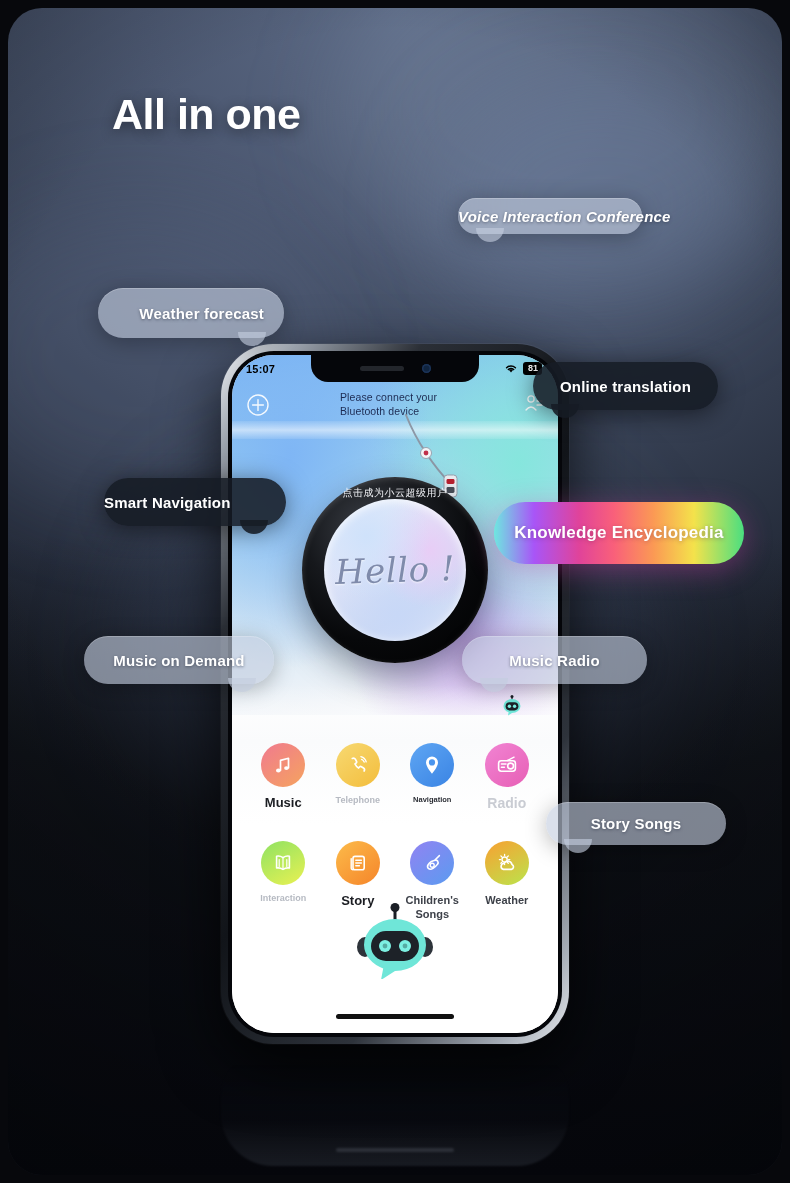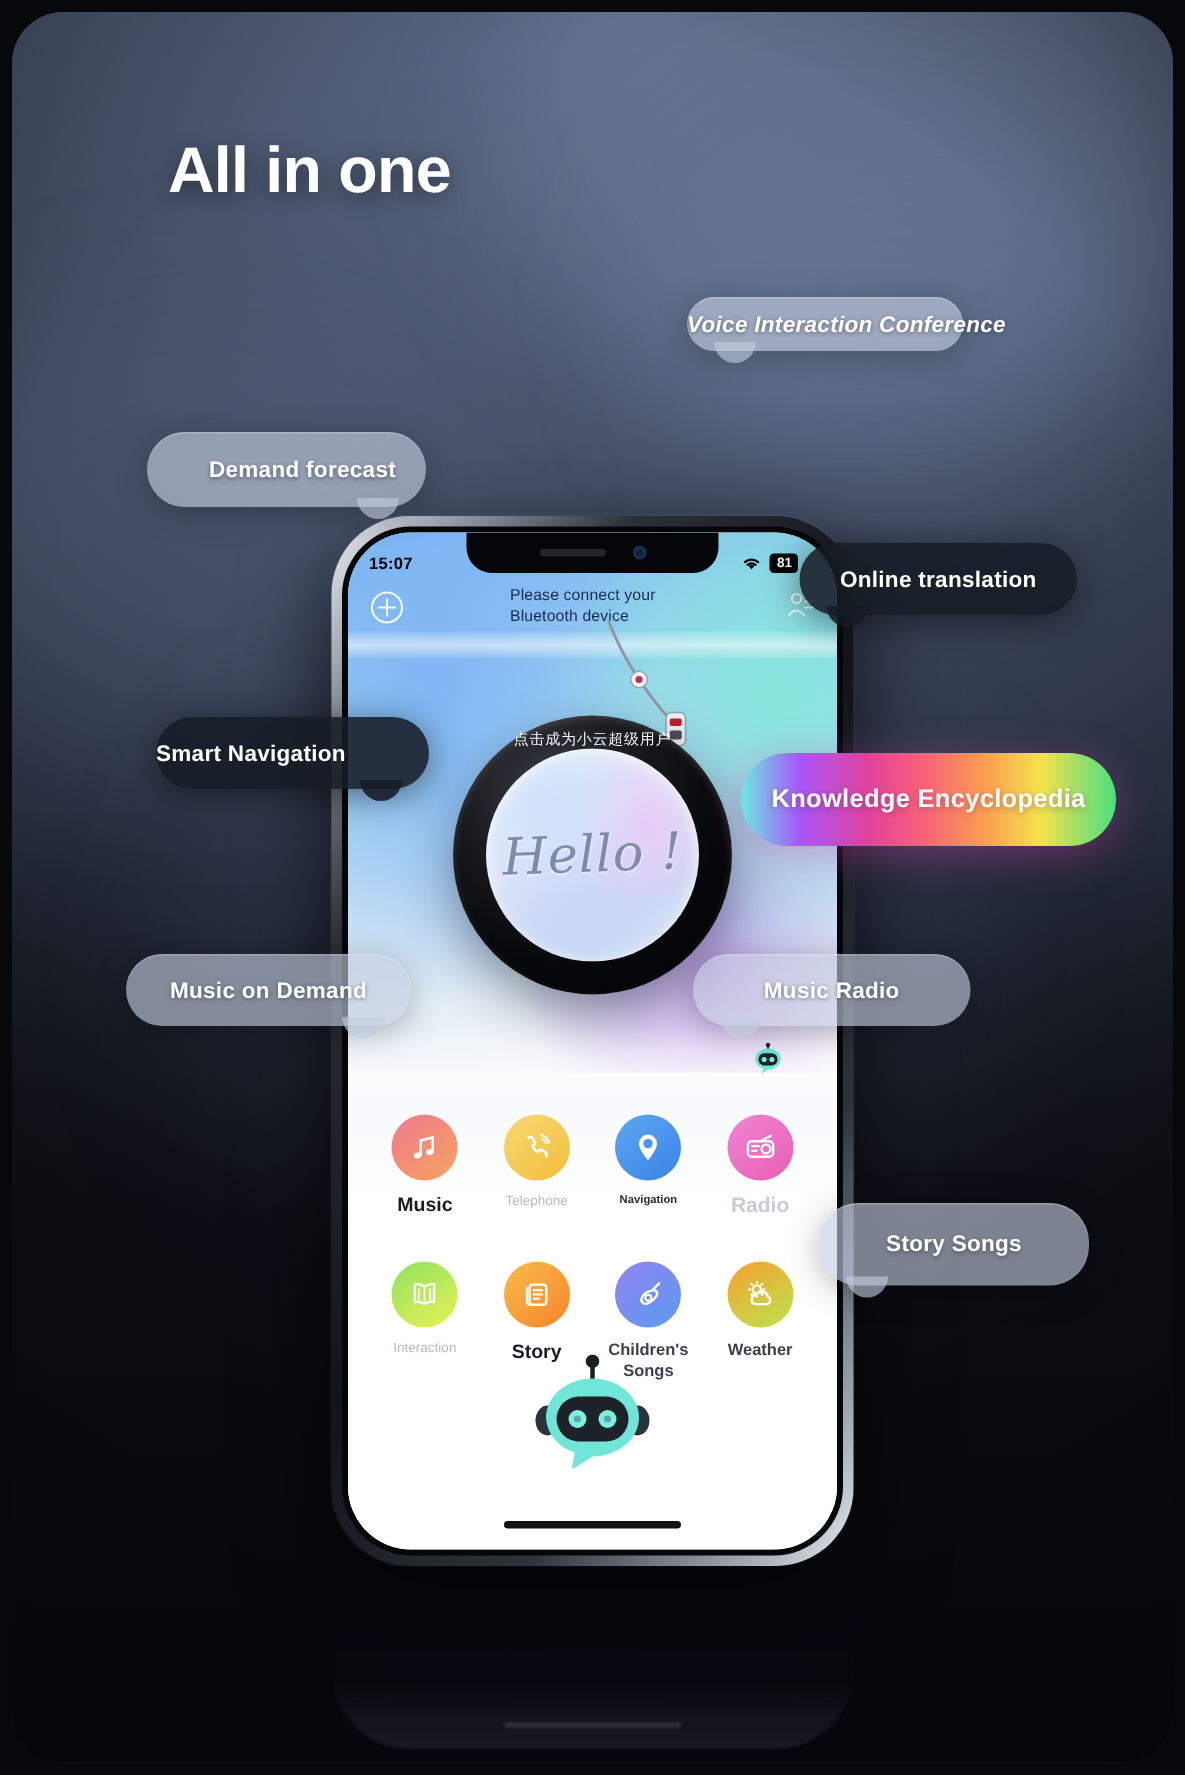--- a/index.html
+++ b/index.html
@@ -100,21 +100,21 @@
   }
 
   
   #pill-voice      { left: 458px; top: 198px; width: 184px; height: 36px; justify-content: flex-start; font-style: italic; }
   #pill-weather    { left: 98px;  top: 288px; width: 186px; height: 50px; justify-content: flex-end; padding-right: 20px; }
   #pill-online     { left: 533px; top: 362px; width: 185px; height: 48px; justify-content: center; }
   #pill-smartnav   { left: 104px; top: 478px; width: 182px; height: 48px; justify-content: flex-start; }
   #pill-knowledge  { left: 494px; top: 464px; width: 250px; height: 62px; justify-content: center; font-size: 17px; border-radius: 31px; }
   #pill-musicdem   { left: 84px;  top: 636px; width: 190px; height: 48px; justify-content: center; }
   #pill-musicradio { left: 462px; top: 636px; width: 185px; height: 48px; justify-content: center; }
-  #pill-storysongs { left: 546px; top: 802px; width: 180px; height: 55px; justify-content: center; text-align: right; }
+  #pill-storysongs { left: 546px; top: 802px; width: 180px; height: 43px; justify-content: center; text-align: right; }
 
   
   .nub {
     position: absolute;
     bottom: -8px;
     width: 28px; height: 14px;
     border-bottom-left-radius: 14px;
     border-bottom-right-radius: 14px;
   }
   .nub-l { left: 18px; }
@@ -173,22 +173,22 @@
     border-bottom-left-radius: 17px;
     border-bottom-right-radius: 17px;
     z-index: 6;
     display: flex; align-items: center; justify-content: center; gap: 18px;
   }
   #notch-speaker { width: 44px; height: 5px; border-radius: 3px; background: #23262c; }
   #notch-cam { width: 9px; height: 9px; border-radius: 50%; background: #10243f; box-shadow: inset 0 0 0 1.5px #1b3358; }
 
   
   #status-bar {
-    position: absolute; left: 0; right: 12px; top: 0; height: 27px;
-    display: flex; align-items: flex-end;
+    position: absolute; left: 0; right: 2px; top: 0; height: 27px;
+    display: flex; align-items: center;
     padding: 0 14px;
     z-index: 7;
     color: #000;
     font-size: 11px;
     font-weight: bold;
     gap: 12px;
   }
   #status-time { margin-right: auto; letter-spacing: .2px; }
   #status-right { display: flex; align-items: center; gap: 5px; }
   #wifi-icon { display: block; }
@@ -297,21 +297,21 @@
   }
   .app-label {
     font-size: 11px;
     line-height: 1.28;
     text-align: center;
     font-weight: bold;
     max-width: 60px;
   }
   .lbl-strong { color: #1b1d22; font-size: 13px; }
   .lbl-mid    { color: #3d4149; font-size: 11px; }
-  .lbl-faint  { color: #b6bac2; font-size: 9px; font-weight: normal; text-align: center; }
+  .lbl-faint  { color: #b6bac2; font-size: 9px; font-weight: bold; text-align: center; }
   .lbl-ghost  { color: #c9ccd3; font-size: 14px; }
   .lbl-tiny   { color: #2b2e35; font-size: 7.5px; }
 
   
   #mascot { position: absolute; left: 50%; transform: translateX(-50%); top: 548px; z-index: 12; }
 
   
   #home-bar {
     position: absolute; left: 50%; transform: translateX(-50%);
     bottom: 14px; width: 118px; height: 5px;
@@ -353,21 +353,21 @@
   </div>
 
   <div id="title">All in one</div>
 
   <div class="pill pill-light" id="pill-voice">
     <span>Voice Interaction Conference</span>
     <span class="nub nub-l"></span>
   </div>
 
   <div class="pill pill-light" id="pill-weather">
-    <span>Demand forecast</span>
+    <span>Weather forecast</span>
     <span class="nub nub-r"></span>
   </div>
 
   <div class="pill pill-dark" id="pill-online">
     <span>Online translation</span>
     <span class="nub nub-l"></span>
   </div>
 
   <div class="pill pill-dark" id="pill-smartnav">
     <span>Smart Navigation</span>

